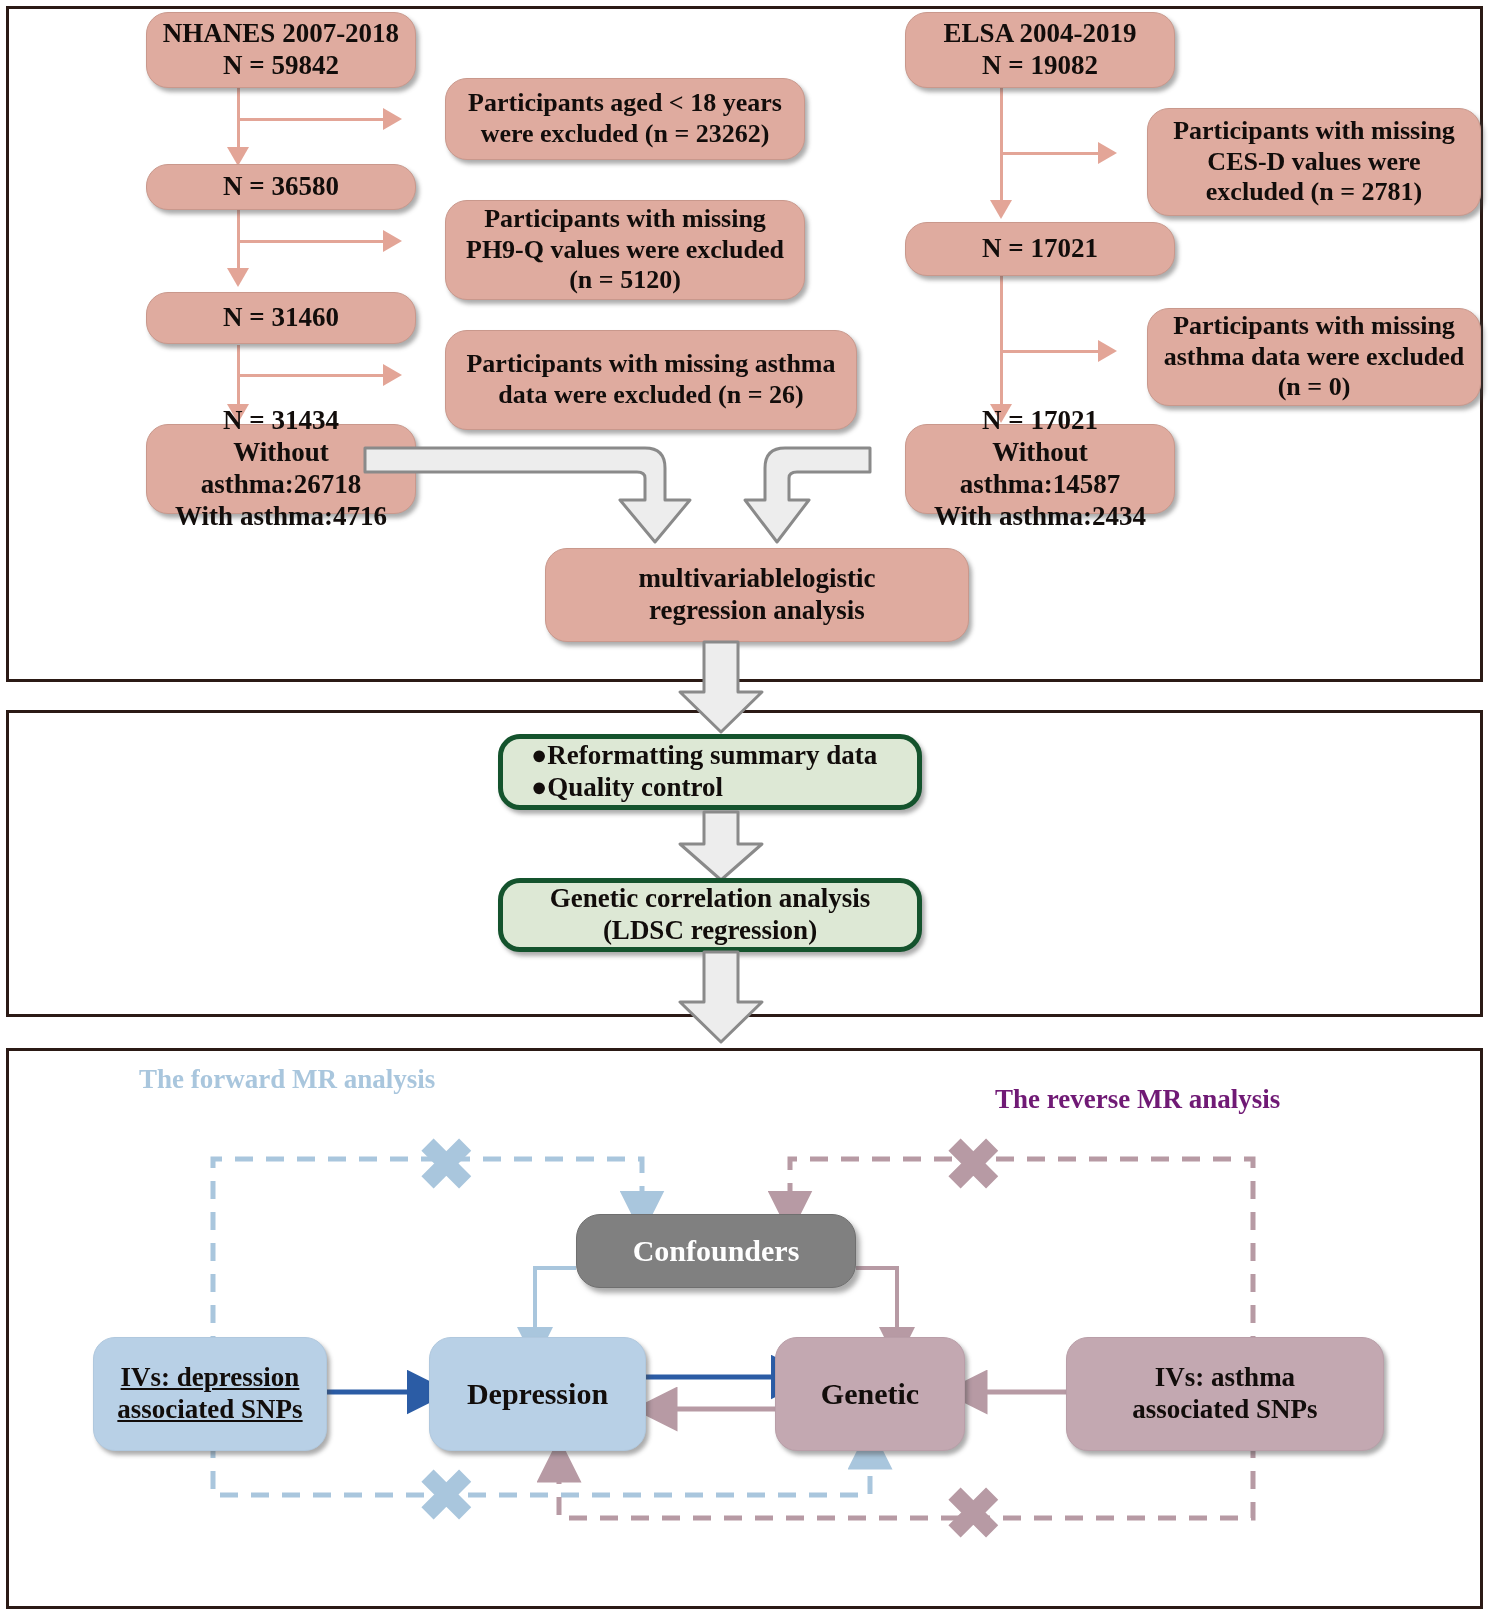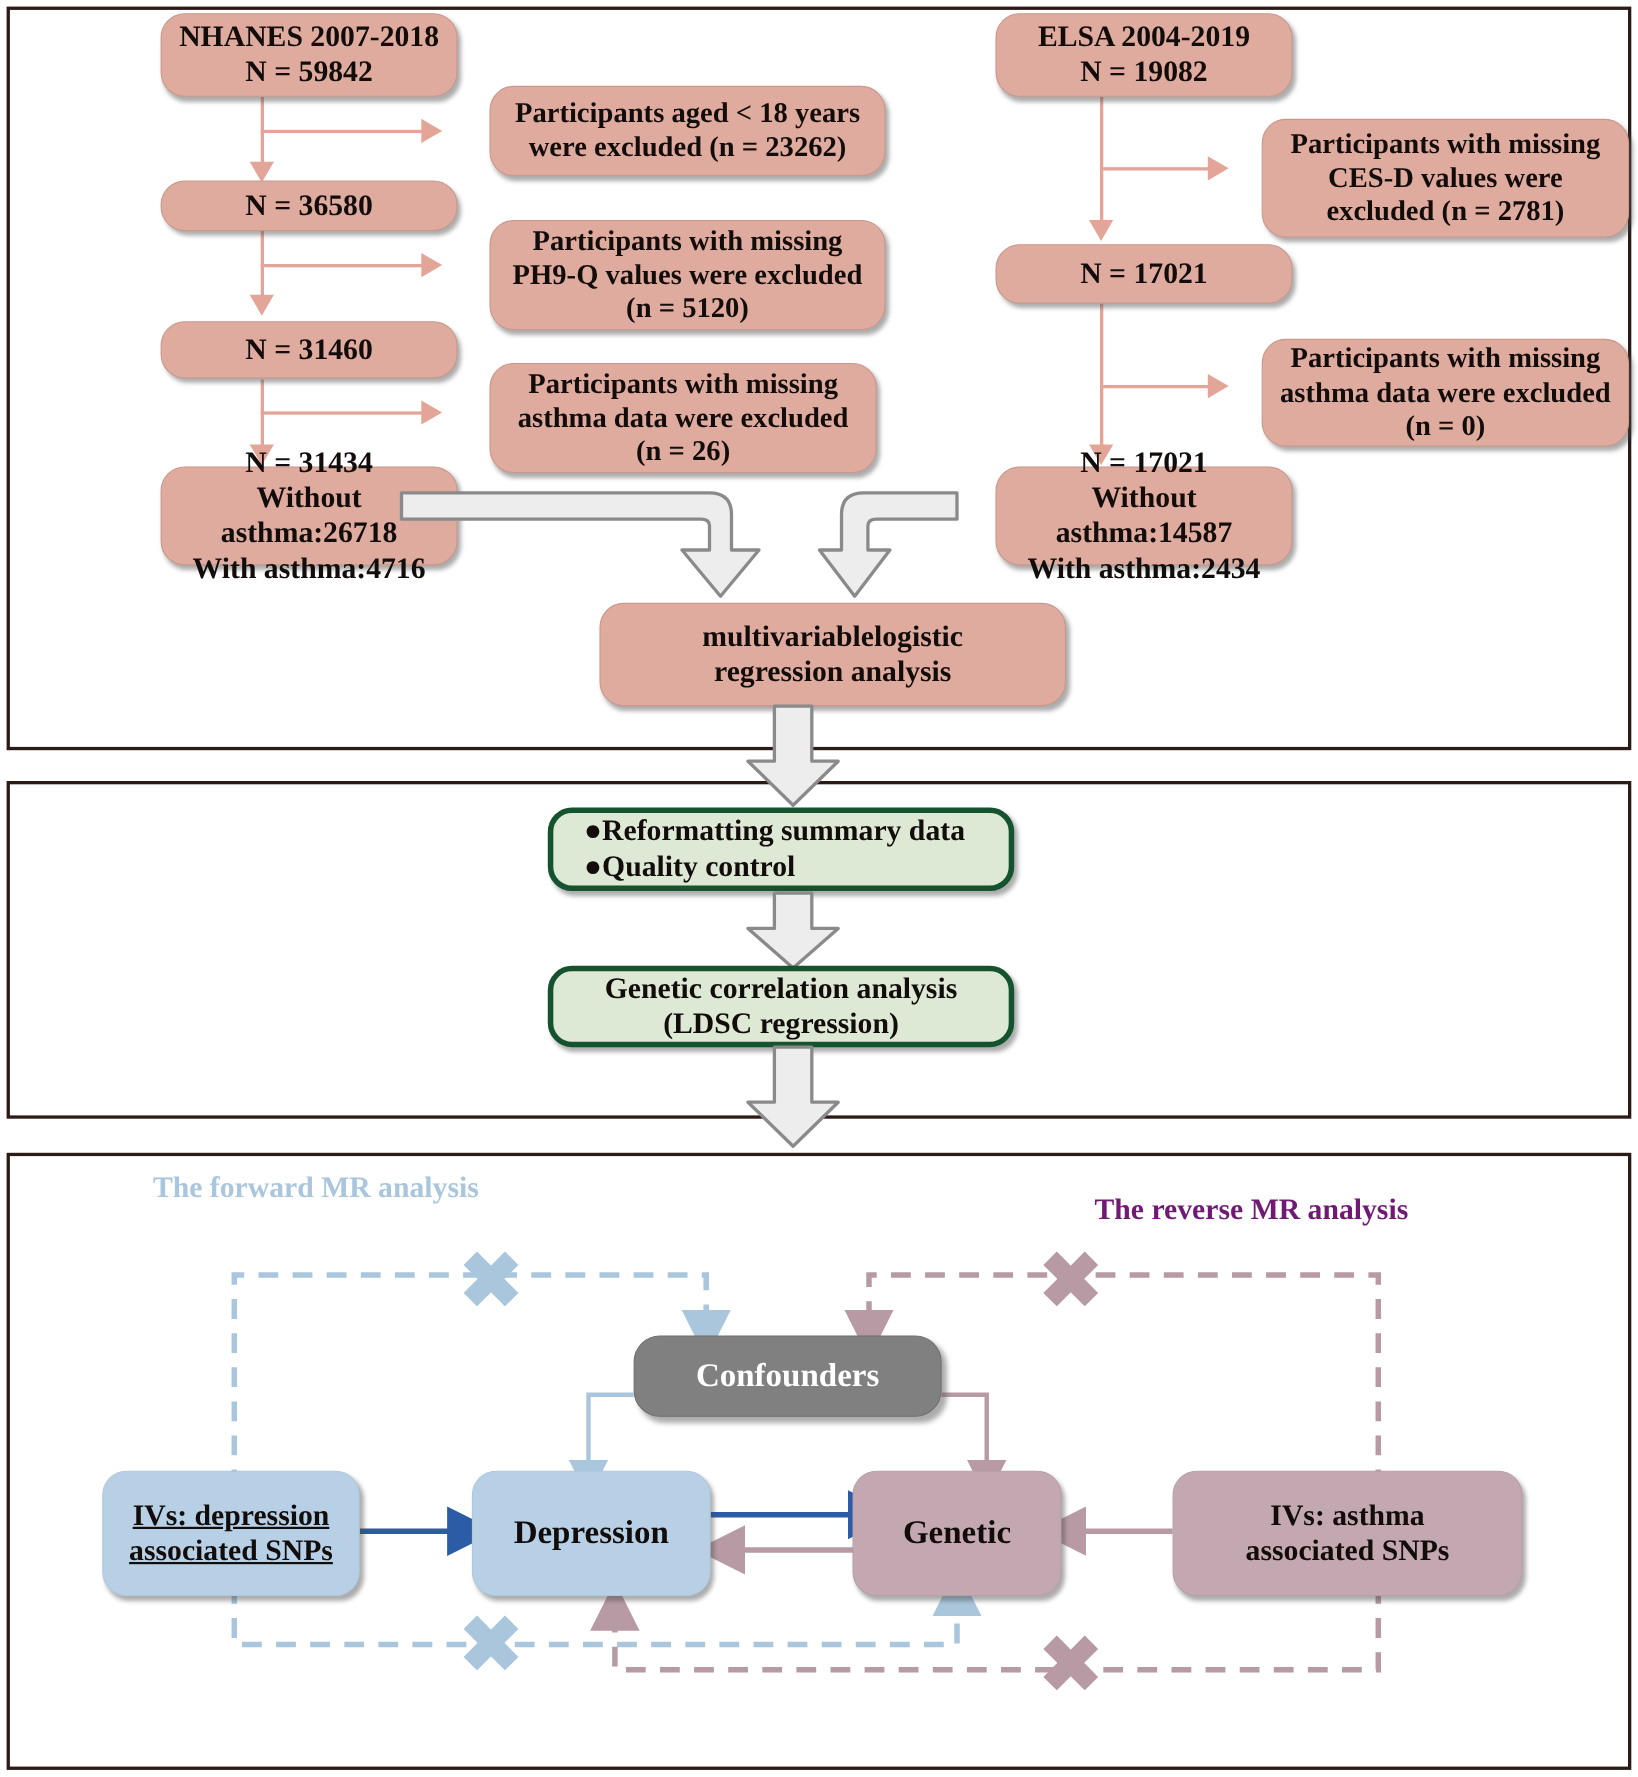--- a/index.html
+++ b/index.html
@@ -127,21 +127,21 @@
   <div class="node pink" style="left:105px; top:12px;  width:270px; height:76px;  font-size:27px;">NHANES 2007-2018
 N = 59842</div>
   <div class="node pink" style="left:105px; top:164px; width:270px; height:46px;  font-size:27px;">N = 36580</div>
   <div class="node pink" style="left:105px; top:292px; width:270px; height:52px;  font-size:27px;">N = 31460</div>
   <div class="node pink" style="left:105px; top:424px; width:270px; height:90px;  font-size:27px;">N = 31434
 Without asthma:26718
 With asthma:4716</div>
 
   <div class="node pink" style="left:404px; top:78px;  width:360px; height:82px;  font-size:26px;">Participants aged &lt; 18 years were excluded (n = 23262)</div>
   <div class="node pink" style="left:404px; top:200px; width:360px; height:100px; font-size:26px;">Participants with missing PH9-Q values were excluded (n = 5120)</div>
-  <div class="node pink" style="left:404px; top:330px; width:352px; height:100px; font-size:26px;">Participants with missing asthma data were excluded (n = 26)</div>
+  <div class="node pink" style="left:404px; top:330px; width:412px; height:100px; font-size:26px;">Participants with missing asthma data were excluded (n = 26)</div>
 
   <div class="node pink" style="left:864px; top:12px;  width:270px; height:76px;  font-size:27px;">ELSA 2004-2019
 N = 19082</div>
   <div class="node pink" style="left:864px; top:222px; width:270px; height:54px;  font-size:27px;">N = 17021</div>
   <div class="node pink" style="left:864px; top:424px; width:270px; height:90px;  font-size:27px;">N = 17021
 Without asthma:14587
 With asthma:2434</div>
 
   <div class="node pink" style="left:1106px; top:108px; width:334px; height:108px; font-size:26px;">Participants with missing CES-D values were excluded (n = 2781)</div>
   <div class="node pink" style="left:1106px; top:308px; width:334px; height:98px;  font-size:26px;">Participants with missing asthma data were excluded (n = 0)</div>

